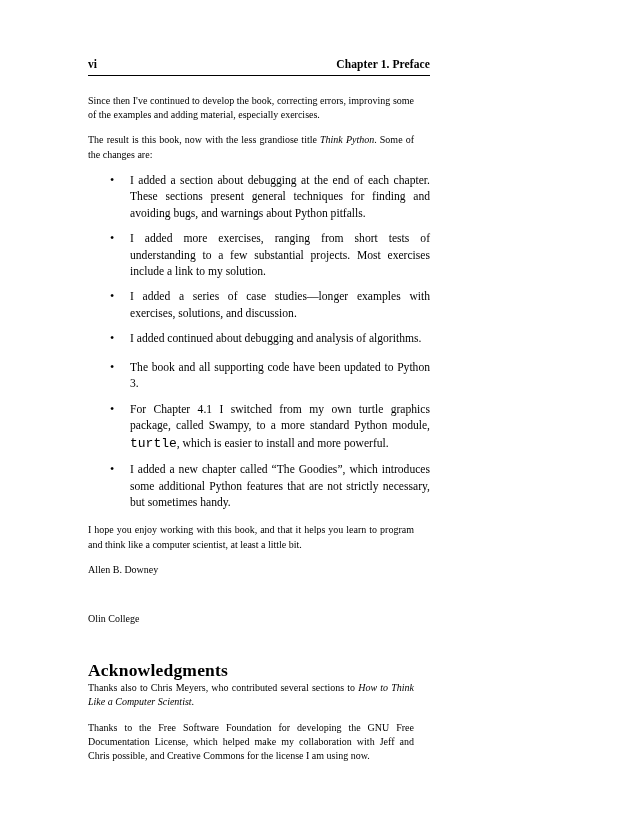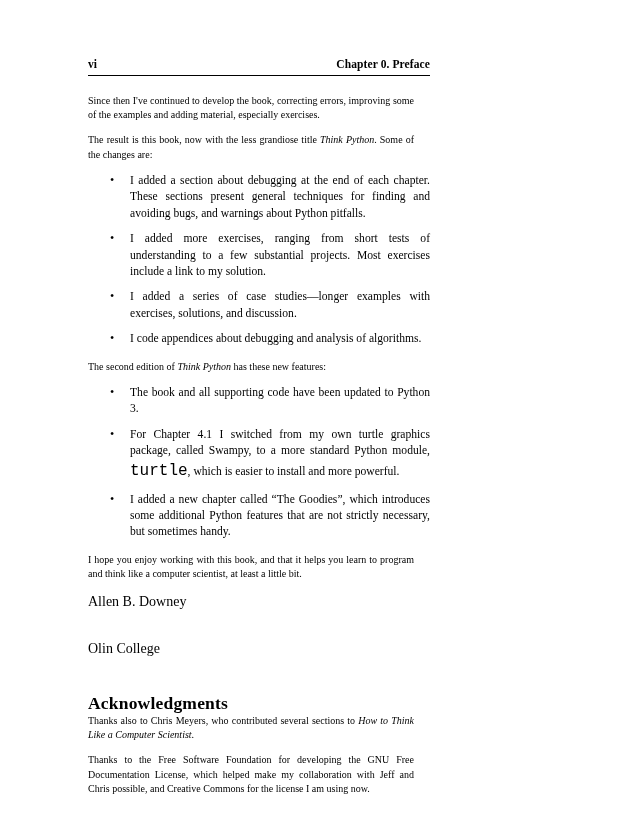--- a/index.html
+++ b/index.html
@@ -63,63 +63,60 @@
     left: 0;
     top: -1px;
     font-size: 12px;
   }
   ul.bullets li:last-child {
     margin-bottom: 4px;
   }
   .ital { font-style: italic; }
   .mono {
     font-family: "Liberation Mono", monospace;
-    font-size: 16px;
+    font-size: 13px;
     margin-top: 44px;
   }
   .signature {
-    font-size: 14px;
+    font-size: 10px;
     line-height: 1.42;
-    margin: 0 0 11px 0;
+    margin: 8px 0 11px 0;
   }
   .gap { height: 16px; }
   h2.section {
     font-family: "Liberation Serif", serif;
     font-size: 17.5px;
     font-weight: bold;
     margin: 34px 0 0 0;
     letter-spacing: 0.2px;
   }
 </style>
 </head>
 <body>
 
 <div class="page">
 
   <div class="running-head">
     <span class="folio">vi</span>
-    <span class="chap-title">Chapter 0.  Preface</span>
+    <span class="chap-title">Chapter 1.  Preface</span>
   </div>
 
   <p class="body">Since then I've continued to develop the book, correcting errors, improving some of the examples and adding material, especially exercises.</p>
 
   <p class="body">
     <span>The result is this book, now with the less grandiose title </span><span class="ital">Think Python</span><span>. Some of the changes are:</span>
   </p>
 
   <ul class="bullets">
     <li>I added a section about debugging at the end of each chapter. These sections present general techniques for finding and avoiding bugs, and warnings about Python pitfalls.</li>
     <li>I added more exercises, ranging from short tests of understanding to a few substantial projects. Most exercises include a link to my solution.</li>
     <li>I added a series of case studies—longer examples with exercises, solutions, and discussion.</li>
-    <li>I code appendices about debugging and analysis of algorithms.</li>
+    <li>I added continued about debugging and analysis of algorithms.</li>
   </ul>
 
-  <p class="body">
-    <span>The second edition of </span><span class="ital">Think Python</span><span> has these new features:</span>
-  </p>
 
   <ul class="bullets">
     <li>The book and all supporting code have been updated to Python 3.</li>
     <li>
       <span>For Chapter 4.1 I switched from my own turtle graphics package, called Swampy, to a more standard Python module, </span><span class="mono">turtle</span><span>, which is easier to install and more powerful.</span>
     </li>
     <li>I added a new chapter called “The Goodies”, which introduces some additional Python features that are not strictly necessary, but sometimes handy.</li>
   </ul>
 
   <p class="body">I hope you enjoy working with this book, and that it helps you learn to program and think like a computer scientist, at least a little bit.</p>

